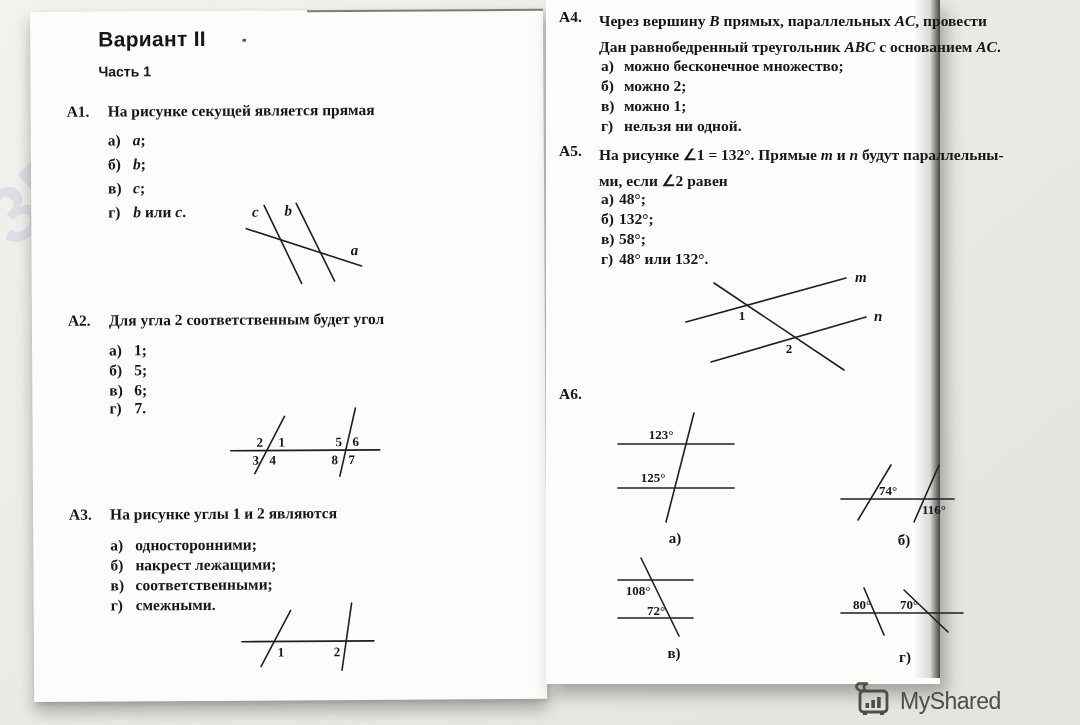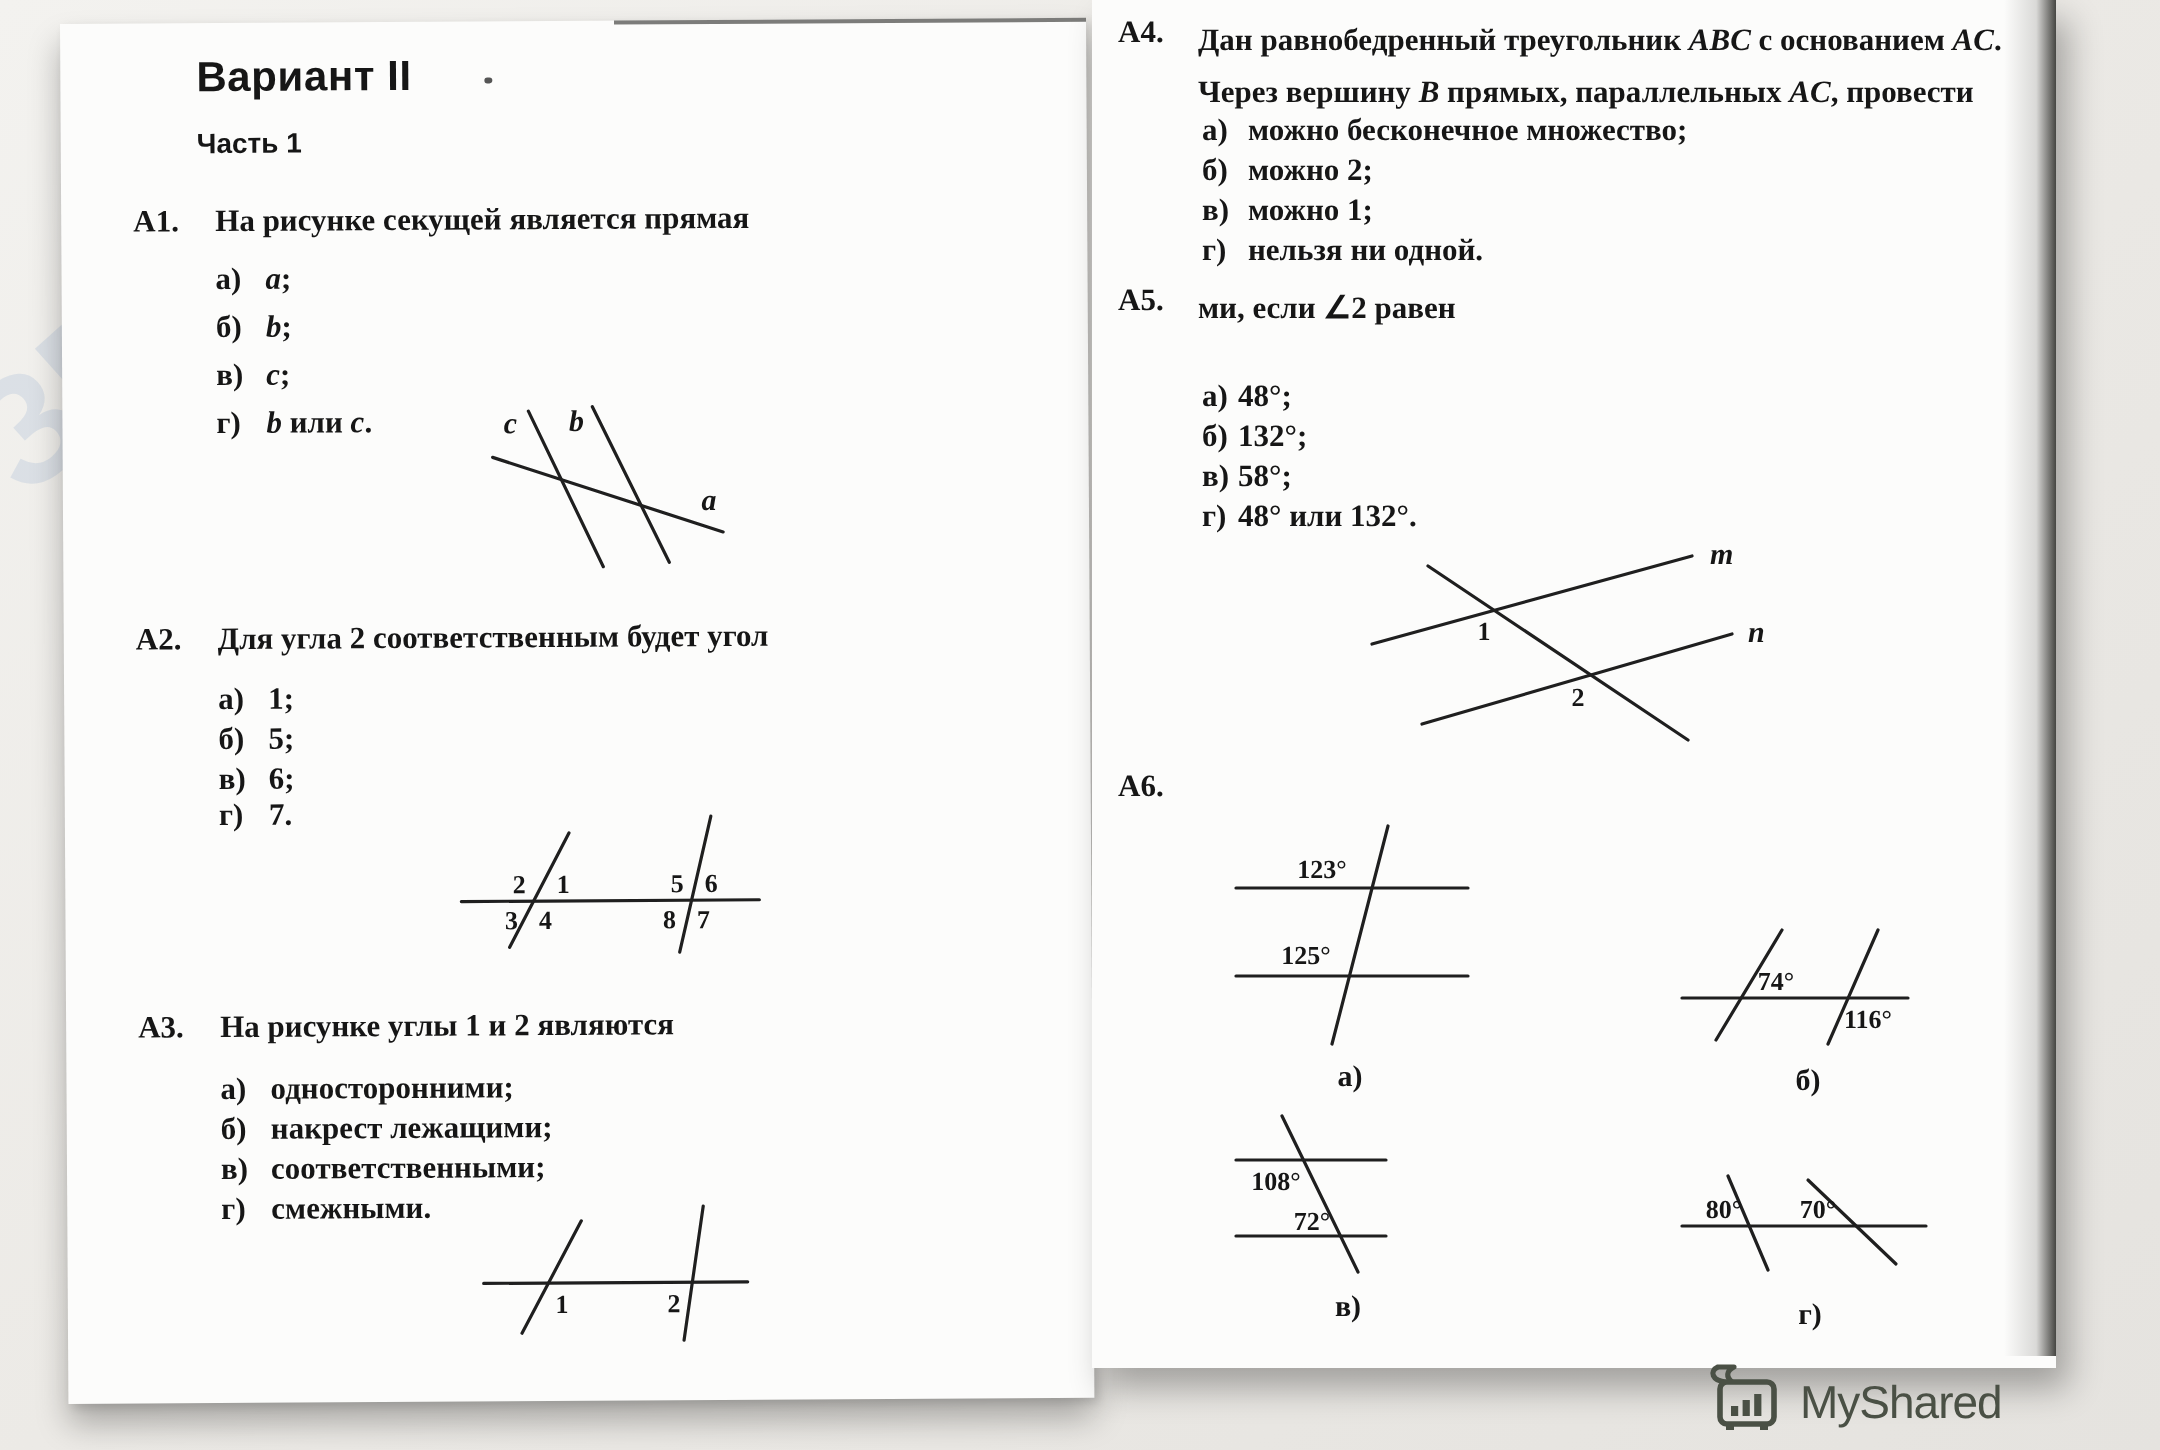--- a/index.html
+++ b/index.html
@@ -5,21 +5,21 @@
   html,body{margin:0;padding:0;}
   .stage{position:relative;width:1080px;height:725px;overflow:hidden;
     background:linear-gradient(140deg,#f3f2ef 0%,#eceae6 45%,#e5e3df 100%);
     font-family:"Liberation Serif",serif;color:#161616;}
   .bg-mark{position:absolute;left:-18px;top:150px;font-family:"Liberation Sans",sans-serif;
     font-weight:bold;font-size:78px;color:rgba(160,182,212,0.28);transform:rotate(-42deg);}
   .page{position:absolute;background:#fcfcfb;}
   .page-left{left:30px;top:12px;width:513px;height:690px;
     box-shadow:0 10px 16px rgba(0,0,0,0.28),2px 2px 5px rgba(0,0,0,0.12);
     transform:rotate(-0.35deg);transform-origin:top left;}
-  .page-right{left:546px;top:0;width:482px;height:684px;
+  .page-right{left:546px;top:0;width:394px;height:684px;
     box-shadow:6px 10px 16px rgba(0,0,0,0.30);}
   .top-edge{position:absolute;top:0;right:0;width:46%;height:2px;background:rgba(45,45,42,0.62);}
   .right-edge{position:absolute;top:0;right:0;bottom:6px;width:26px;
     background:linear-gradient(to right,rgba(0,0,0,0),rgba(60,58,52,0.18) 62%,rgba(38,38,34,0.85));}
   .title{position:absolute;left:68px;top:16px;margin:0;font-family:"Liberation Sans",sans-serif;
     font-size:21px;font-weight:bold;letter-spacing:.3px;}
   .scan-dot{position:absolute;left:212px;top:28px;width:4px;height:3px;background:#555;border-radius:2px;}
   .part{position:absolute;left:68px;top:52px;margin:0;font-family:"Liberation Sans",sans-serif;
     font-size:14px;font-weight:bold;}
   .qnum{position:absolute;left:36px;font-size:15.5px;font-weight:bold;}
@@ -106,30 +106,31 @@
       <text x="77" y="68" text-anchor="middle">1</text>
       <text x="133" y="68" text-anchor="middle">2</text>
     </svg>
   </section>
 
   <section class="page page-right p2">
     <div class="right-edge"></div>
 
     <div class="qnum" style="top:8px">А4.</div>
     <div class="qtext" style="top:8px">
+      <div class="qline"><span>Через вершину </span><span class="it">B</span><span> прямых, параллельных </span><span class="it">AC</span><span>, провести</span></div>
       <div class="qline"><span>Дан равнобедренный треугольник </span><span class="it">ABC</span><span> с основанием </span><span class="it">AC</span><span>.</span></div>
-      <div class="qline"><span>Через вершину </span><span class="it">B</span><span> прямых, параллельных </span><span class="it">AC</span><span>, провести</span></div>
     </div>
     <div class="opt" style="top:57px"><span class="letter">а)</span><span class="val"><span>можно бесконечное множество;</span></span></div>
     <div class="opt" style="top:77px"><span class="letter">б)</span><span class="val"><span>можно 2;</span></span></div>
     <div class="opt" style="top:97px"><span class="letter">в)</span><span class="val"><span>можно 1;</span></span></div>
     <div class="opt" style="top:117px"><span class="letter">г)</span><span class="val"><span>нельзя ни одной.</span></span></div>
 
     <div class="qnum" style="top:142px">А5.</div>
     <div class="qtext" style="top:142px">
+      <div class="qline"><span>На рисунке ∠1 = 132°. Прямые </span><span class="it">m</span><span> и </span><span class="it">n</span><span> будут параллельны-</span></div>
       <div class="qline"><span>ми, если ∠2 равен</span></div>
     </div>
     <div class="opt tight" style="top:190px"><span class="letter">а)</span><span class="val"><span>48°;</span></span></div>
     <div class="opt tight" style="top:210px"><span class="letter">б)</span><span class="val"><span>132°;</span></span></div>
     <div class="opt tight" style="top:230px"><span class="letter">в)</span><span class="val"><span>58°;</span></span></div>
     <div class="opt tight" style="top:250px"><span class="letter">г)</span><span class="val"><span>48° или 132°.</span></span></div>
 
     <svg class="fig" style="left:95px;top:265px" width="320" height="115" viewBox="0 0 320 115">
       <line x1="45" y1="57" x2="205" y2="13"></line>
       <line x1="70" y1="97" x2="225" y2="52"></line>

